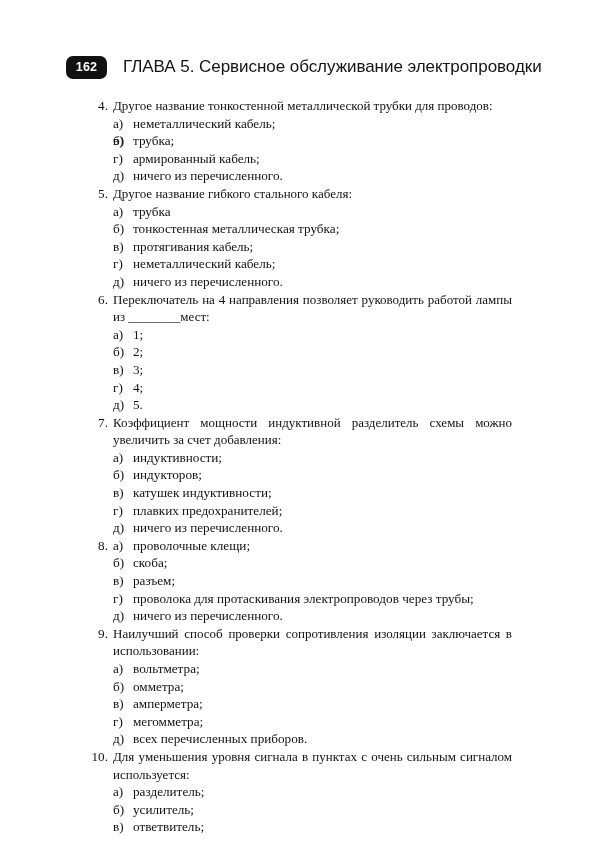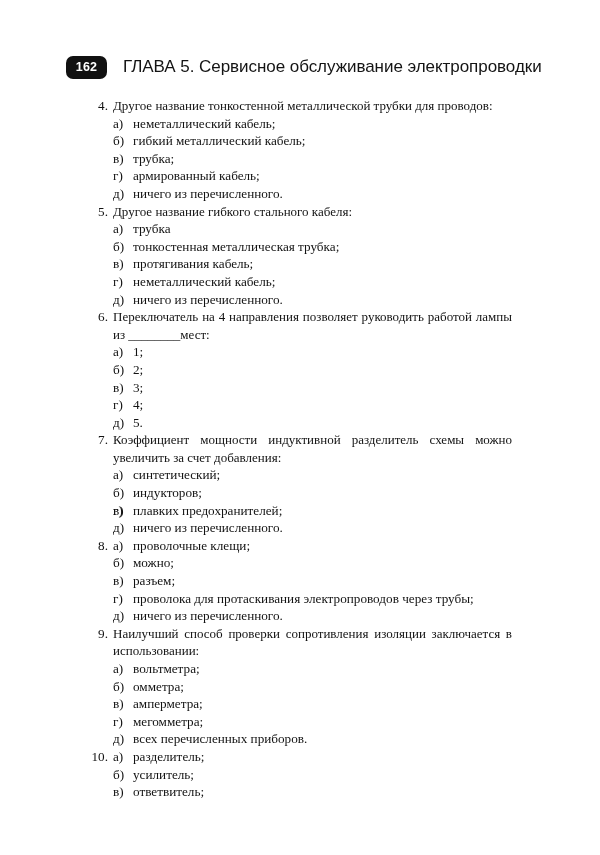--- a/index.html
+++ b/index.html
@@ -123,21 +123,21 @@
     <span class="page-badge" style="background: rgb(17, 17, 17); color: rgb(255, 255, 255);">162</span>
     <span class="header-title">ГЛАВА 5. Сервисное обслуживание электропроводки</span>
   </div>
 
   <div class="content">
       <div class="question">
         <span class="q-num">4.</span>
         <p class="q-stem nojust">Другое название тонкостенной металлической трубки для проводов:</p>
         <ul class="options">
           <li class="option"><span class="opt-letter">а)</span><span class="opt-text">неметаллический кабель;</span></li>
-          <li class="option"><span class="opt-letter">б)</span><span class="opt-text">гибкий металлический кабель;</span></li>
+          <li class="option"><span class="opt-letter">б)</span></li>
           <li class="option"><span class="opt-letter">в)</span><span class="opt-text">трубка;</span></li>
           <li class="option"><span class="opt-letter">г)</span><span class="opt-text">армированный кабель;</span></li>
           <li class="option"><span class="opt-letter">д)</span><span class="opt-text">ничего из перечисленного.</span></li>
         </ul>
       </div>
       <div class="question">
         <span class="q-num">5.</span>
         <p class="q-stem nojust">Другое название гибкого стального кабеля:</p>
         <ul class="options">
           <li class="option"><span class="opt-letter">а)</span><span class="opt-text">трубка</span></li>
@@ -155,50 +155,51 @@
           <li class="option"><span class="opt-letter">б)</span><span class="opt-text">2;</span></li>
           <li class="option"><span class="opt-letter">в)</span><span class="opt-text">3;</span></li>
           <li class="option"><span class="opt-letter">г)</span><span class="opt-text">4;</span></li>
           <li class="option"><span class="opt-letter">д)</span><span class="opt-text">5.</span></li>
         </ul>
       </div>
       <div class="question">
         <span class="q-num">7.</span>
         <p class="q-stem">Коэффициент мощности индуктивной разделитель схемы можно увеличить за счет добавления:</p>
         <ul class="options">
-          <li class="option"><span class="opt-letter">а)</span><span class="opt-text">синтетический;</span></li>
+          <li class="option"><span class="opt-letter">а)</span><span class="opt-text">индуктивности;</span></li>
           <li class="option"><span class="opt-letter">б)</span><span class="opt-text">индукторов;</span></li>
-          <li class="option"><span class="opt-letter">в)</span></li>
+          <li class="option"><span class="opt-letter">в)</span><span class="opt-text">катушек индуктивности;</span></li>
           <li class="option"><span class="opt-letter">г)</span><span class="opt-text">плавких предохранителей;</span></li>
           <li class="option"><span class="opt-letter">д)</span><span class="opt-text">ничего из перечисленного.</span></li>
         </ul>
       </div>
       <div class="question">
         <span class="q-num">8.</span>
         <ul class="options">
           <li class="option"><span class="opt-letter">а)</span><span class="opt-text">проволочные клещи;</span></li>
-          <li class="option"><span class="opt-letter">б)</span><span class="opt-text">можно;</span></li>
+          <li class="option"><span class="opt-letter">б)</span><span class="opt-text">скоба;</span></li>
           <li class="option"><span class="opt-letter">в)</span><span class="opt-text">разъем;</span></li>
           <li class="option"><span class="opt-letter">г)</span><span class="opt-text">проволока для протаскивания электропроводов через трубы;</span></li>
           <li class="option"><span class="opt-letter">д)</span><span class="opt-text">ничего из перечисленного.</span></li>
         </ul>
       </div>
       <div class="question">
         <span class="q-num">9.</span>
         <p class="q-stem">Наилучший способ проверки сопротивления изоляции заключается в использовании:</p>
         <ul class="options">
           <li class="option"><span class="opt-letter">а)</span><span class="opt-text">вольтметра;</span></li>
           <li class="option"><span class="opt-letter">б)</span><span class="opt-text">омметра;</span></li>
           <li class="option"><span class="opt-letter">в)</span><span class="opt-text">амперметра;</span></li>
           <li class="option"><span class="opt-letter">г)</span><span class="opt-text">мегомметра;</span></li>
           <li class="option"><span class="opt-letter">д)</span><span class="opt-text">всех перечисленных приборов.</span></li>
         </ul>
       </div>
       <div class="question">
         <span class="q-num">10.</span>
+        <p class="q-stem">Для уменьшения уровня сигнала в пунктах с очень сильным сигналом используется:</p>
         <ul class="options">
           <li class="option"><span class="opt-letter">а)</span><span class="opt-text">разделитель;</span></li>
           <li class="option"><span class="opt-letter">б)</span><span class="opt-text">усилитель;</span></li>
           <li class="option"><span class="opt-letter">в)</span><span class="opt-text">ответвитель;</span></li>
         </ul>
       </div>
     </div>
 
 </div>
 

